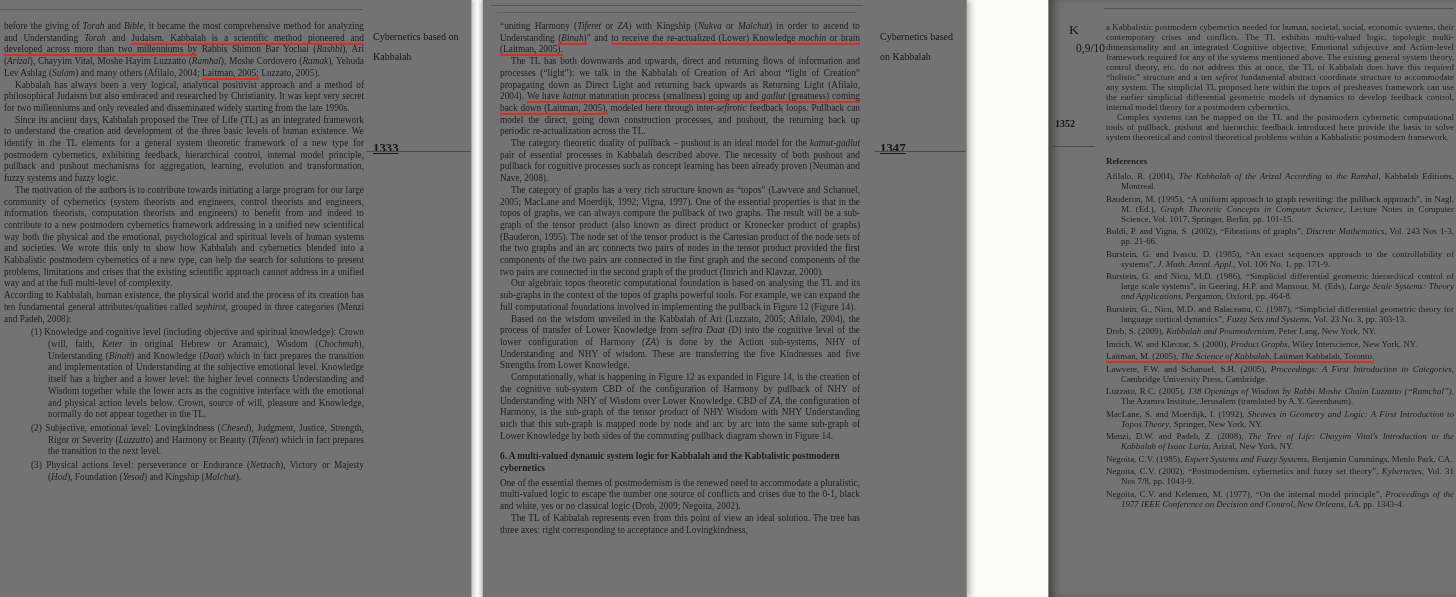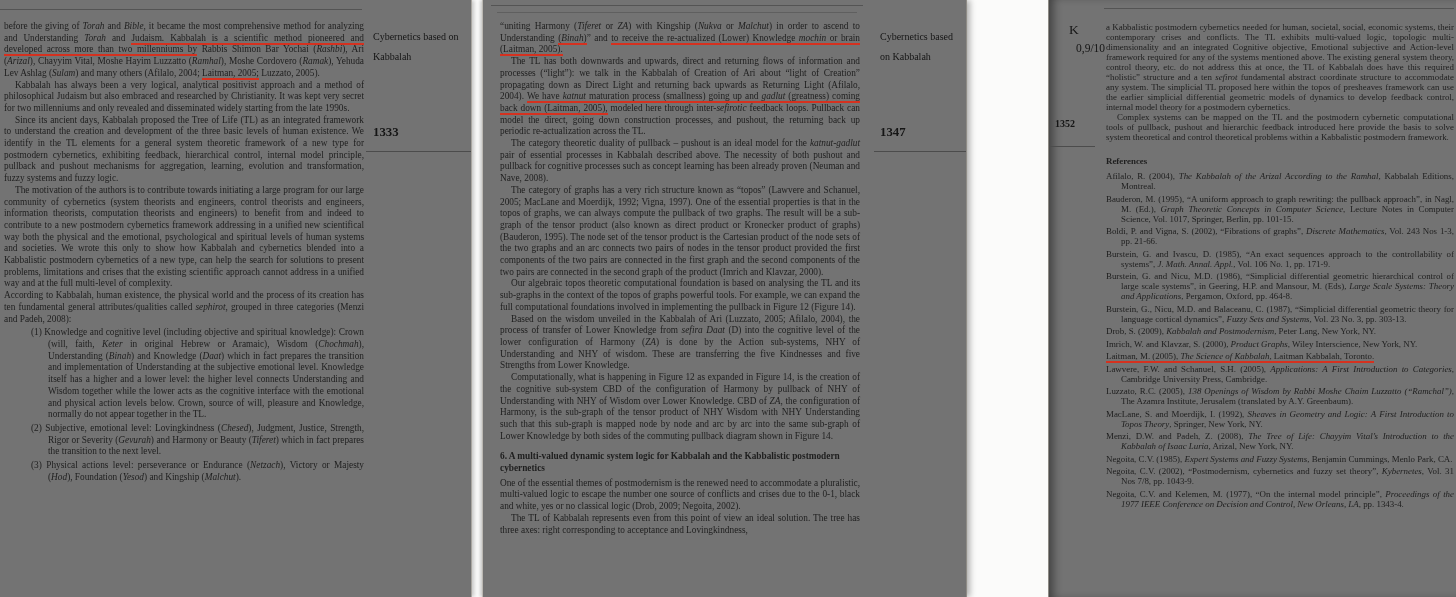--- a/index.html
+++ b/index.html
@@ -28,21 +28,21 @@
   .refheading{margin-top:14px;margin-bottom:5px;}
   .list{padding-left:44px;text-indent:-17px;margin-top:2px;}
   .ref{padding-left:15px;text-indent:-15px;margin-top:2.5px;}
 
   .redline{border-bottom:2px solid #d5311f;}
 
   .margin-header{position:absolute;color:#151515;}
   #page1 .margin-header{left:373px;top:27px;width:94px;}
   #page2 .margin-header{left:397px;top:27px;width:84px;}
   .mh-title{font-size:10px;line-height:20px;}
-  .mh-num{font-weight:bold;font-size:12.8px;margin-top:58px;}
+  .mh-num{font-weight:bold;font-size:12.8px;margin-top:74px;text-decoration:underline;}
 
   .page-rule{position:absolute;height:0;border-top:1px solid #4c4c4c;}
   #page1 .page-rule{left:366px;width:105px;top:151px;}
   #page2 .page-rule{left:391px;width:92px;top:151px;}
   #page3 .page-rule{left:0;width:46px;top:146px;}
 
   .p3-k{position:absolute;left:20px;top:22px;font-size:13.5px;color:#151515;}
   .p3-vol{position:absolute;left:2px;top:42px;font-size:11.5px;color:#151515;margin-left:25px;}
   .p3-num{position:absolute;left:6px;top:118px;font-weight:bold;font-size:10px;color:#151515;}
 
@@ -57,21 +57,21 @@
 
 <div class="page" id="page1">
   <div class="scan s1a"></div>
   <div class="text-col">
       <div class="para flush">before the giving of <i>Torah</i> and <i>Bible</i>, it became the most comprehensive method for analyzing and Understanding <i>Torah</i> and <span class="redline">Judaism. Kabbalah is a scientific method pioneered and developed across more than two millenniums by</span> Rabbis Shimon Bar Yochai (<i>Rashbi</i>), Ari (<i>Arizal</i>), Chayyim Vital, Moshe Hayim Luzzatto (<i>Ramhal</i>), Moshe Cordovero (<i>Ramak</i>), Yehuda Lev Ashlag (<i>Sulam</i>) and many others (Afilalo, 2004; <span class="redline">Laitman, 2005;</span> Luzzato, 2005).</div>
       <div class="para indent">Kabbalah has always been a very logical, analytical positivist approach and a method of philosophical Judaism but also embraced and researched by Christianity. It was kept very secret for two millenniums and only revealed and disseminated widely starting from the late 1990s.</div>
       <div class="para indent">Since its ancient days, Kabbalah proposed the Tree of Life (TL) as an integrated framework to understand the creation and development of the three basic levels of human existence. We identify in the TL elements for a general system theoretic framework of a new type for postmodern cybernetics, exhibiting feedback, hierarchical control, internal model principle, pullback and pushout mechanisms for aggregation, learning, evolution and transformation, fuzzy systems and fuzzy logic.</div>
       <div class="para indent">The motivation of the authors is to contribute towards initiating a large program for our large community of cybernetics (system theorists and engineers, control theorists and engineers, information theorists, computation theorists and engineers) to benefit from and indeed to contribute to a new postmodern cybernetics framework addressing in a unified new scientifical way both the physical and the emotional, psychological and spiritual levels of human systems and societies. We wrote this only to show how Kabbalah and cybernetics blended into a Kabbalistic postmodern cybernetics of a new type, can help the search for solutions to present problems, limitations and crises that the existing scientific approach cannot address in a unified way and at the full multi-level of complexity.</div>
       <div class="para flush">According to Kabbalah, human existence, the physical world and the process of its creation has ten fundamental general attributes/qualities called <i>sephirot</i>, grouped in three categories (Menzi and Padeh, 2008):</div>
       <div class="para list">(1) Knowledge and cognitive level (including objective and spiritual knowledge): Crown (will, faith, <i>Keter</i> in original Hebrew or Aramaic), Wisdom (<i>Chochmah</i>), Understanding (<i>Binah</i>) and Knowledge (<i>Daat</i>) which in fact prepares the transition and implementation of Understanding at the subjective emotional level. Knowledge itself has a higher and a lower level: the higher level connects Understanding and Wisdom together while the lower acts as the cognitive interface with the emotional and physical action levels below. Crown, source of will, pleasure and Knowledge, normally do not appear together in the TL.</div>
-      <div class="para list">(2) Subjective, emotional level: Lovingkindness (<i>Chesed</i>), Judgment, Justice, Strength, Rigor or Severity (<i>Gevurah</i>) and Harmony or Beauty (<i>Tiferet</i>) which in fact prepares the transition to the next level.</div>
+      <div class="para list">(2) Subjective, emotional level: Lovingkindness (<i>Chesed</i>), Judgment, Justice, Strength, Rigor or Severity (<i>Luzzatto</i>) and Harmony or Beauty (<i>Tiferet</i>) which in fact prepares the transition to the next level.</div>
       <div class="para list">(3) Physical actions level: perseverance or Endurance (<i>Netzach</i>), Victory or Majesty (<i>Hod</i>), Foundation (<i>Yesod</i>) and Kingship (<i>Malchut</i>).</div>
     </div>
   <div class="margin-header">
     <div class="mh-title">Cybernetics based on Kabbalah</div>
     <div class="mh-num">1333</div>
   </div>
   <div class="page-rule"></div>
 </div>
 
 <div class="page" id="page2">
@@ -108,21 +108,21 @@
       <div class="para heading refheading">References</div>
       <div class="para ref">Afilalo, R. (2004), <i>The Kabbalah of the Arizal According to the Ramhal</i>, Kabbalah Editions, Montreal.</div>
       <div class="para ref">Bauderon, M. (1995), “A uniform approach to graph rewriting: the pullback approach”, in Nagl, M. (Ed.), <i>Graph Theoretic Concepts in Computer Science</i>, Lecture Notes in Computer Science, Vol. 1017, Springer, Berlin, pp. 101-15.</div>
       <div class="para ref">Boldi, P. and Vigna, S. (2002), “Fibrations of graphs”, <i>Discrete Mathematics</i>, Vol. 243 Nos 1-3, pp. 21-66.</div>
       <div class="para ref">Burstein, G. and Ivascu, D. (1985), “An exact sequences approach to the controllability of systems”, <i>J. Math. Annal. Appl.</i>, Vol. 106 No. 1, pp. 171-9.</div>
       <div class="para ref">Burstein, G. and Nicu, M.D. (1986), “Simplicial differential geometric hierarchical control of large scale systems”, in Geering, H.P. and Mansour, M. (Eds), <i>Large Scale Systems: Theory and Applications</i>, Pergamon, Oxford, pp. 464-8.</div>
       <div class="para ref">Burstein, G., Nicu, M.D. and Balaceanu, C. (1987), “Simplicial differential geometric theory for language cortical dynamics”, <i>Fuzzy Sets and Systems</i>, Vol. 23 No. 3, pp. 303-13.</div>
       <div class="para ref">Drob, S. (2009), <i>Kabbalah and Postmodernism</i>, Peter Lang, New York, NY.</div>
       <div class="para ref">Imrich, W. and Klavzar, S. (2000), <i>Product Graphs</i>, Wiley Interscience, New York, NY.</div>
       <div class="para ref"><span class="redline">Laitman, M. (2005), <i>The Science of Kabbalah</i>, Laitman Kabbalah, Toronto.</span></div>
-      <div class="para ref">Lawvere, F.W. and Schanuel, S.H. (2005), <i>Applications: A First Introduction to Categories</i>, Cambridge University Press, Cambridge.</div>
+      <div class="para ref">Lawvere, F.W. and Schanuel, S.H. (2005), <i>Proceedings: A First Introduction to Categories</i>, Cambridge University Press, Cambridge.</div>
       <div class="para ref">Luzzato, R.C. (2005), <i>138 Openings of Wisdom by Rabbi Moshe Chaim Luzzatto (“Ramchal”)</i>, The Azamra Institute, Jerusalem (translated by A.Y. Greenbaum).</div>
       <div class="para ref">MacLane, S. and Moerdijk, I. (1992), <i>Sheaves in Geometry and Logic: A First Introduction to Topos Theory</i>, Springer, New York, NY.</div>
       <div class="para ref">Menzi, D.W. and Padeh, Z. (2008), <i>The Tree of Life: Chayyim Vital’s Introduction to the Kabbalah of Isaac Luria</i>, Arizal, New York, NY.</div>
       <div class="para ref">Negoita, C.V. (1985), <i>Expert Systems and Fuzzy Systems</i>, Benjamin Cummings, Menlo Park, CA.</div>
       <div class="para ref">Negoita, C.V. (2002), “Postmodernism, cybernetics and fuzzy set theory”, <i>Kybernetes</i>, Vol. 31 Nos 7/8, pp. 1043-9.</div>
       <div class="para ref">Negoita, C.V. and Kelemen, M. (1977), “On the internal model principle”, <i>Proceedings of the 1977 IEEE Conference on Decision and Control, New Orleans, LA</i>, pp. 1343-4.</div>
     </div>
 </div>
 
 </body></html>

